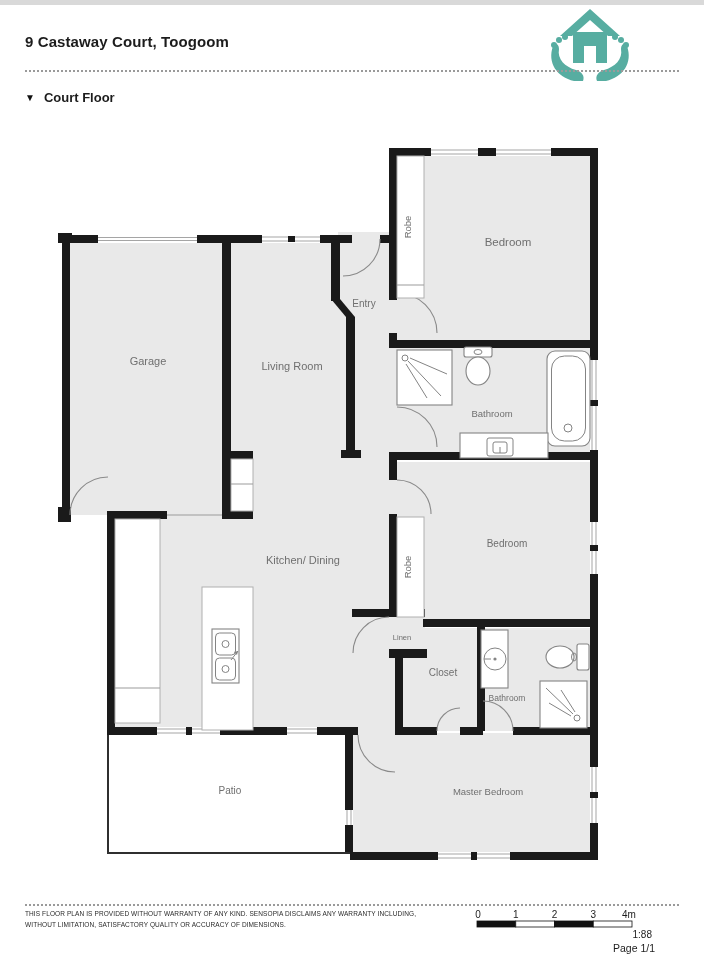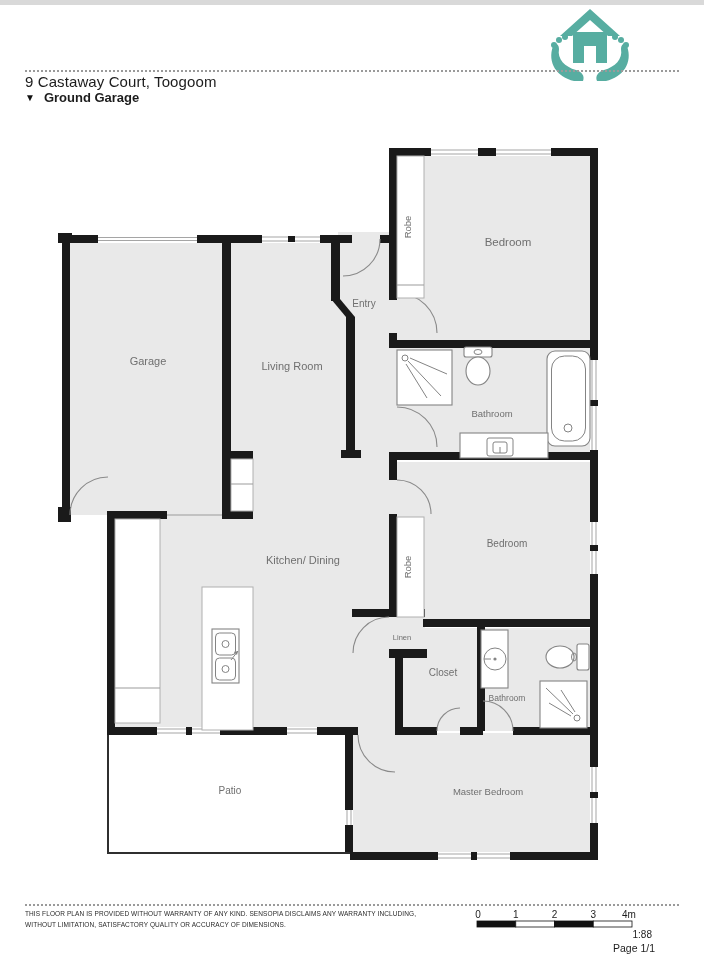--- a/index.html
+++ b/index.html
@@ -2,23 +2,22 @@
 <html><head>
 <meta charset="utf-8">
 <style>
   html,body{margin:0;padding:0;}
   body{
     width:704px;height:964px;position:relative;background:#ffffff;
     font-family:"Liberation Sans",sans-serif;overflow:hidden;
   }
   .top-strip{position:absolute;top:0;left:0;width:704px;height:5px;background:#d9d9d9;}
   .page-title{
-    position:absolute;left:25px;top:33px;font-size:15px;font-weight:normal;color:#1c1c1c;
+    position:absolute;left:25px;top:33px;font-size:15px;font-weight:bold;color:#1c1c1c;
     letter-spacing:.1px;
-    margin-top:40px;
   }
   .logo{position:absolute;top:6px;left:540px;width:100px;height:76px;}
   .divider{
     position:absolute;left:25px;right:25px;height:0;
     border-top:2px dotted #9a9a9a;
   }
   .divider.top{top:70px;}
   .divider.bottom{top:904px;}
   .section-header{
     position:absolute;left:25px;top:90px;display:flex;align-items:center;gap:9px;
@@ -62,21 +61,21 @@
       <circle cx="81" cy="34" r="3"></circle>
       <circle cx="75" cy="31" r="3"></circle>
   </g>
   <rect x="44" y="40" width="12" height="17" fill="#ffffff"></rect>
 </svg>
 
 <div class="divider top"></div>
 
 <div class="section-header">
   <span class="tri">▼</span>
-  <span class="sec-label">Ground Garage</span>
+  <span class="sec-label">Court Floor</span>
 </div>
 
 <svg class="plan-svg" viewBox="0 0 704 964">
 
   <g>
     <rect class="floor" x="66" y="239" width="160" height="276"></rect>
     <rect class="floor" x="228" y="239" width="112" height="221"></rect>
     <rect class="floor" x="338" y="232" width="59" height="233"></rect>
     <rect class="floor" x="352" y="330" width="45" height="405"></rect>
     <rect class="floor" x="393" y="152" width="201" height="193"></rect>

